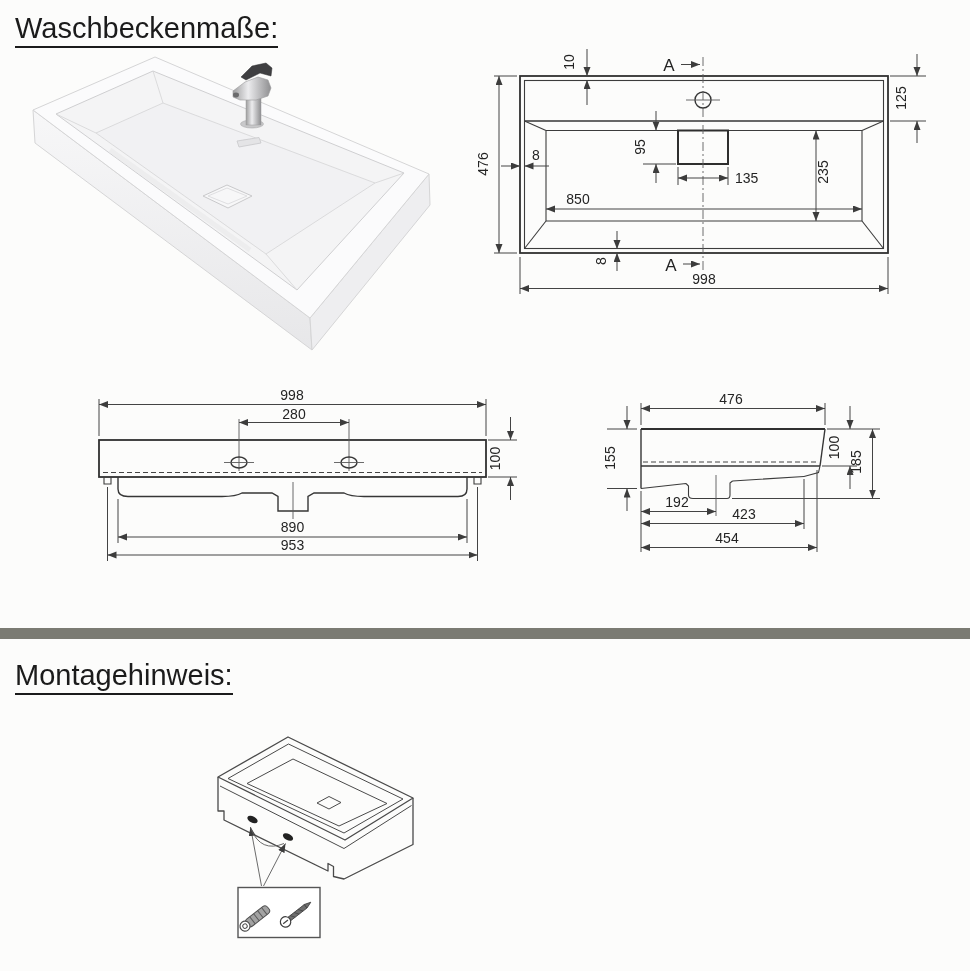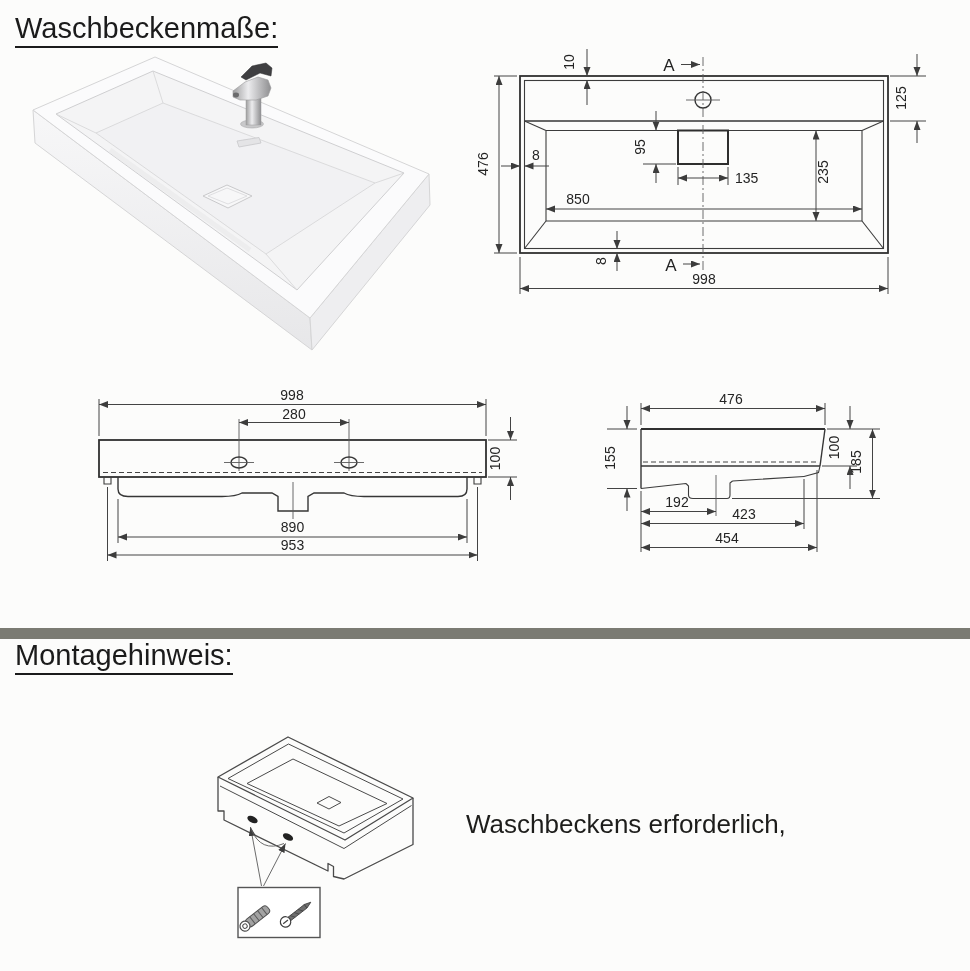--- a/index.html
+++ b/index.html
@@ -5,21 +5,21 @@
   html,body{margin:0;padding:0}
   body{
     width:970px;height:971px;position:relative;overflow:hidden;
     background:#fcfcfb;font-family:"Liberation Sans",sans-serif;
   }
   .heading{
     position:absolute;font-size:29px;color:#1b1b1b;
     border-bottom:2px solid #1b1b1b;padding-bottom:1px;line-height:1.1;text-align:right;
   }
   #heading-dim{left:15px;top:13px}
-  #heading-mount{left:15px;top:640px}
+  #heading-mount{left:15px;top:660px}
   .divider{position:absolute;left:0;top:628px;width:970px;height:11px;background:#7b7b73}
   .note{
     position:absolute;left:466px;top:747px;width:440px;
     font-size:26px;line-height:31px;color:#1d1d1b;white-space:pre-wrap;
   }
   svg{position:absolute;left:0;top:0}
   
   .e18{fill:none;stroke:#303030;stroke-width:1.8}
   .e14{fill:none;stroke:#363636;stroke-width:1.4}
   .e11{fill:none;stroke:#3c3c3c;stroke-width:1.1}
@@ -272,16 +272,15 @@
       <line x1="-17.5" y1="0" x2="-11.5" y2="0" stroke="#3f3f3f" stroke-width="1.2"></line>
     </g>
   </g>
 </svg>
 
 <div class="divider"></div>
 
 <div class="heading" id="heading-mount">Montagehinweis:</div>
 
 <div class="note">
-  <div>Waschbeckens erforderlich,</div>
   
   
 </div>
 
 </body></html>

